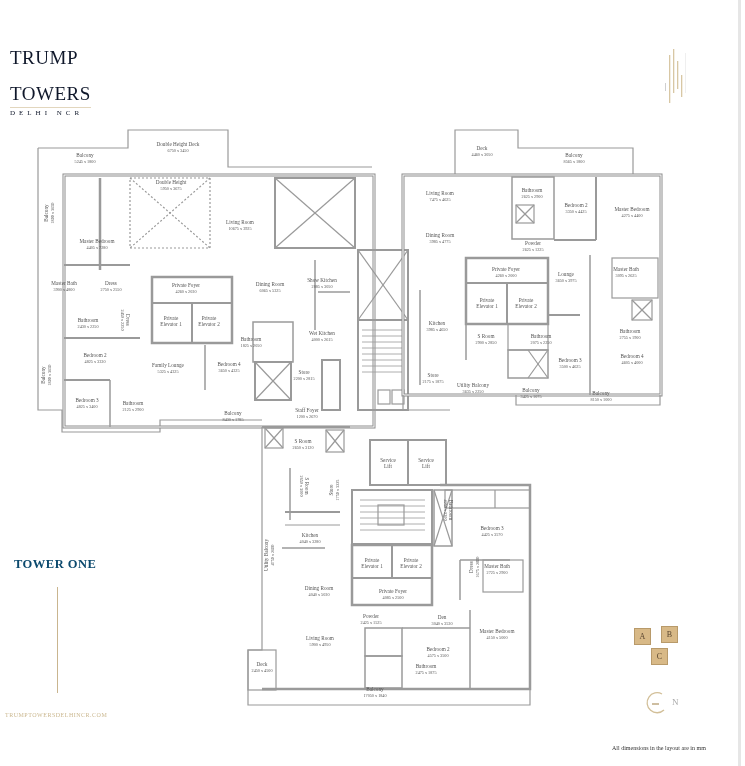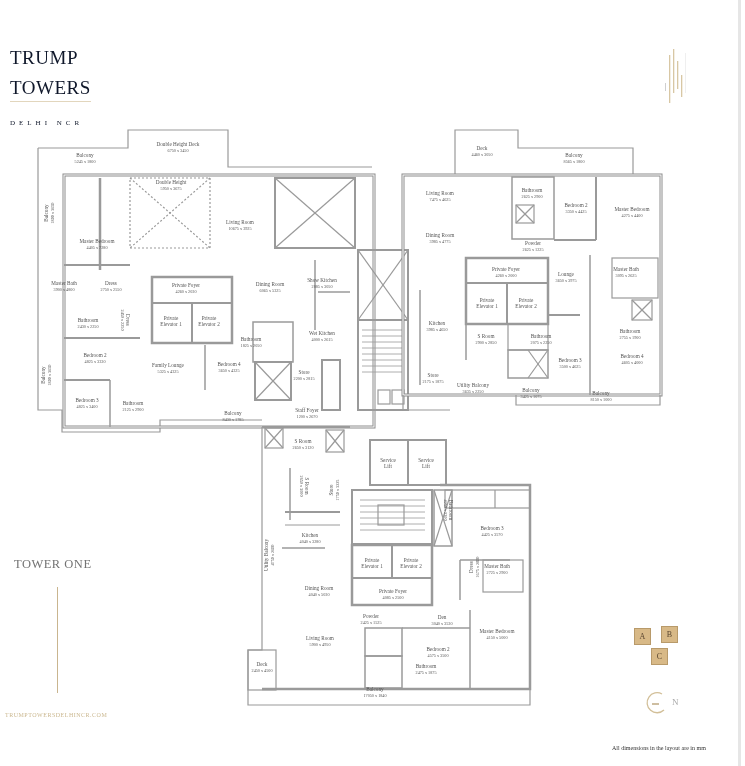--- a/index.html
+++ b/index.html
@@ -1,23 +1,23 @@
 <!DOCTYPE html>
 <html><head>
 <meta charset="utf-8">
 <style>
   html,body{margin:0;padding:0;background:#ffffff;}
   body{width:745px;height:766px;position:relative;overflow:hidden;font-family:"Liberation Serif",serif;}
   .brand{position:absolute;left:10px;top:48px;color:#0f172a;line-height:1;}
   .brand .l1,.brand .l2{font-size:19px;letter-spacing:0.5px;display:block;}
-  .brand .l2{margin-top:11px;text-align:right;}
-  .brand .l3{font-size:7px;letter-spacing:4px;display:block;margin-top:4px;border-top:1px solid #e2d6bd;padding-top:18px;}
+  .brand .l2{margin-top:17px;text-align:right;}
+  .brand .l3{font-size:7px;letter-spacing:4px;display:block;margin-top:4px;border-top:1px solid #e2d6bd;padding-top:2px;}
   .logo-bars{position:absolute;left:660px;top:45px;width:30px;height:60px;}
   .right-rule{position:absolute;left:738px;top:0;width:3px;height:766px;background:#e6e6e6;}
-  .tower{position:absolute;left:14px;top:557px;color:#737373;font-size:12.5px;letter-spacing:0.5px;}
+  .tower{position:absolute;left:14px;top:557px;color:#0c4a6e;font-size:12.5px;letter-spacing:0.5px;font-weight:bold;}
   .vline{position:absolute;left:57px;top:587px;width:1px;height:106px;background:#c9b58f;}
   .url{position:absolute;left:5px;top:712px;color:#cbb890;font-size:6px;letter-spacing:0.5px;}
   .note{position:absolute;left:612px;top:745px;color:#333;font-size:6px;}
   .key{position:absolute;left:634px;top:628px;width:50px;height:52px;}
   .key .blk{position:absolute;background:#d8b987;border:1px solid #b89a6a;color:#5a4630;font-size:8px;text-align:center;line-height:15px;width:15px;height:15px;}
   .compass{position:absolute;left:640px;top:688px;width:40px;height:30px;}
   svg.plan{position:absolute;left:0;top:0;}
   .lbl{font-family:"Liberation Serif",serif;fill:#555;text-anchor:middle;}
 </style>
 </head>

